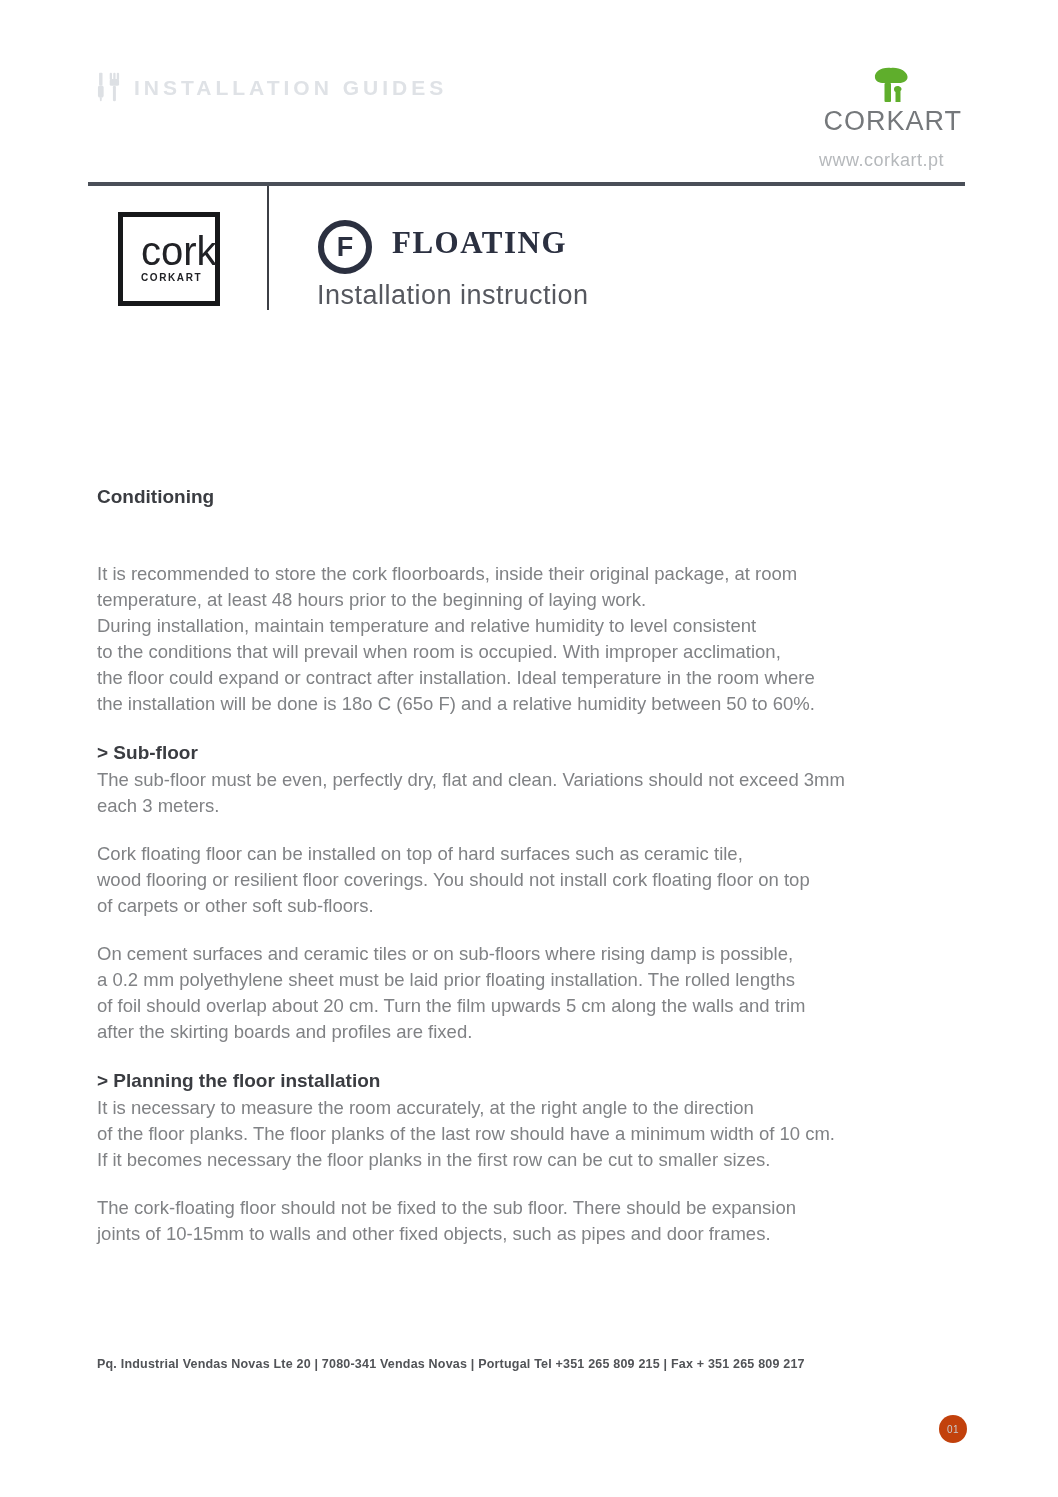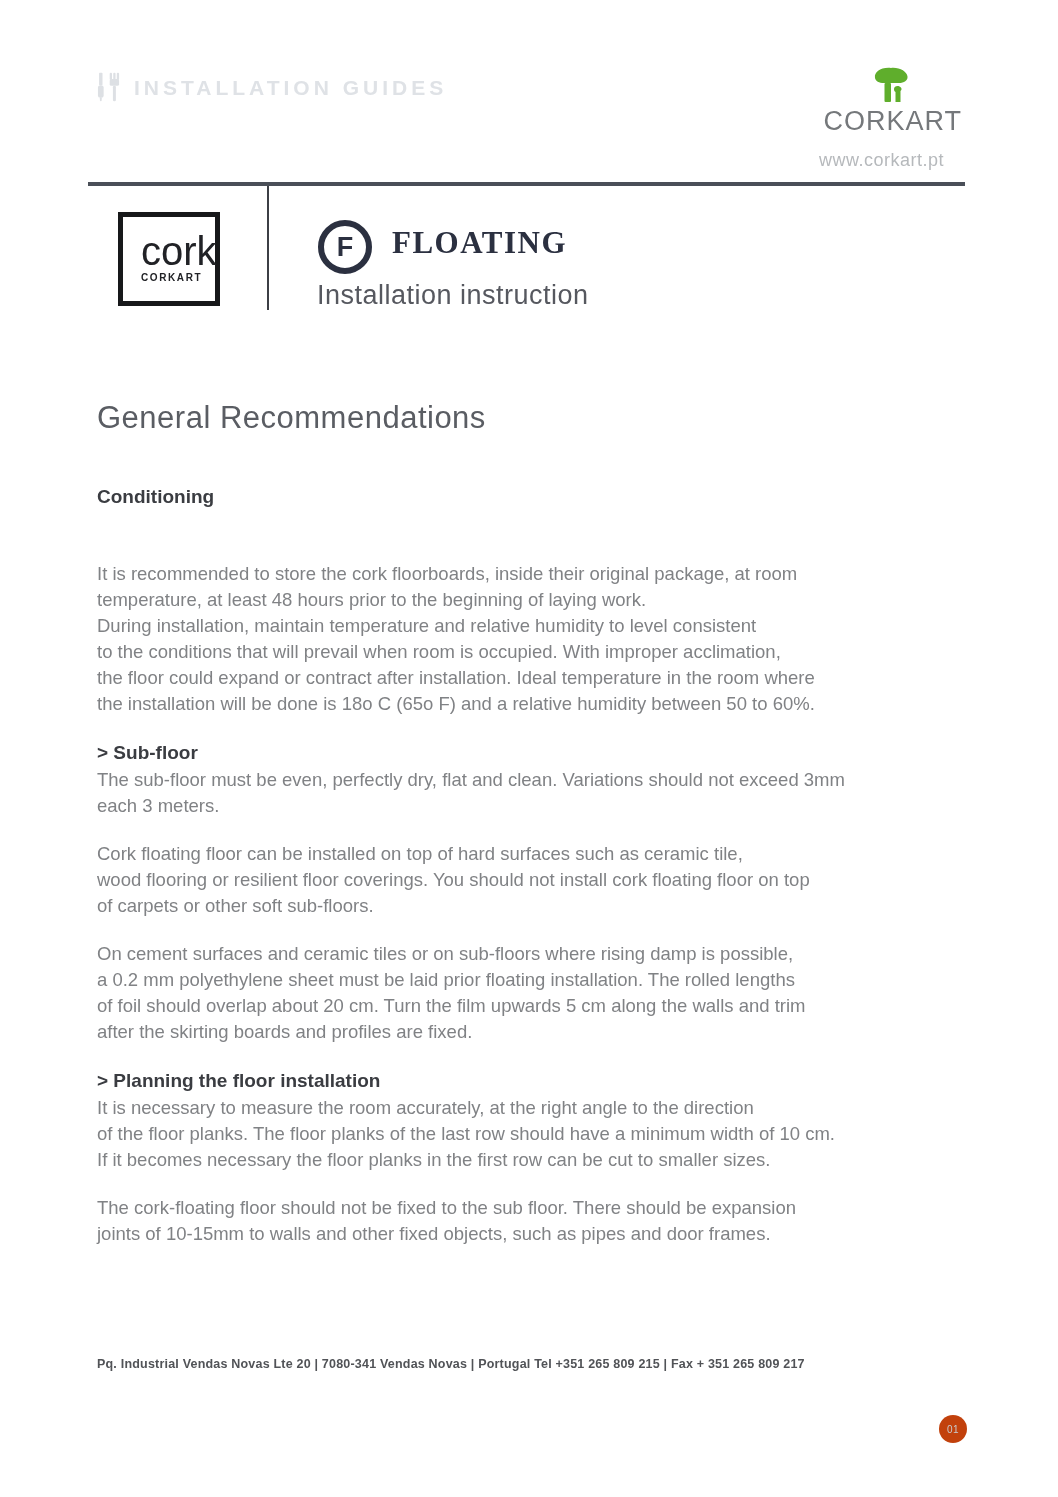--- a/index.html
+++ b/index.html
@@ -140,21 +140,20 @@
   </div>
 
   <div class="v-divider"></div>
 
   <div class="f-badge">
     <span>F</span>
   </div>
   <div class="doc-title">FLOATING</div>
   <div class="doc-subtitle">Installation instruction</div>
 
-  <div class="main-heading">General Recommendations</div>
   <div class="sub-heading">Conditioning</div>
 
   <div class="sections">
 
     <div class="section">
       <div class="para">It is recommended to store the cork floorboards, inside their original package, at room
 temperature, at least 48 hours prior to the beginning of laying work.
 During installation, maintain temperature and relative humidity to level consistent
 to the conditions that will prevail when room is occupied. With improper acclimation,
 the floor could expand or contract after installation. Ideal temperature in the room where

